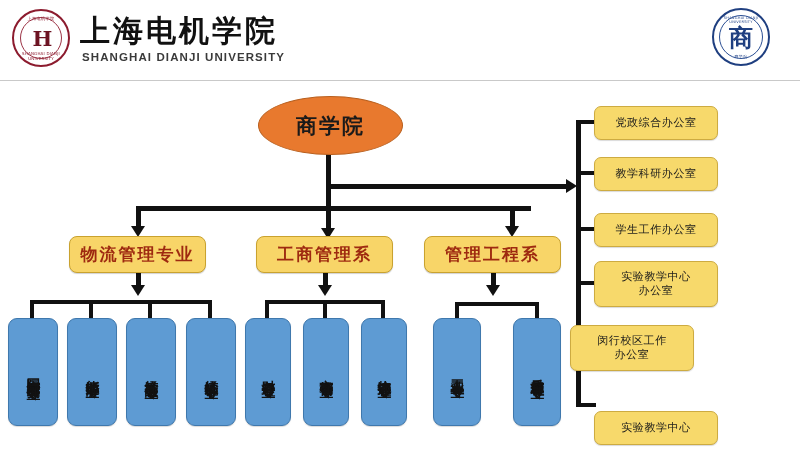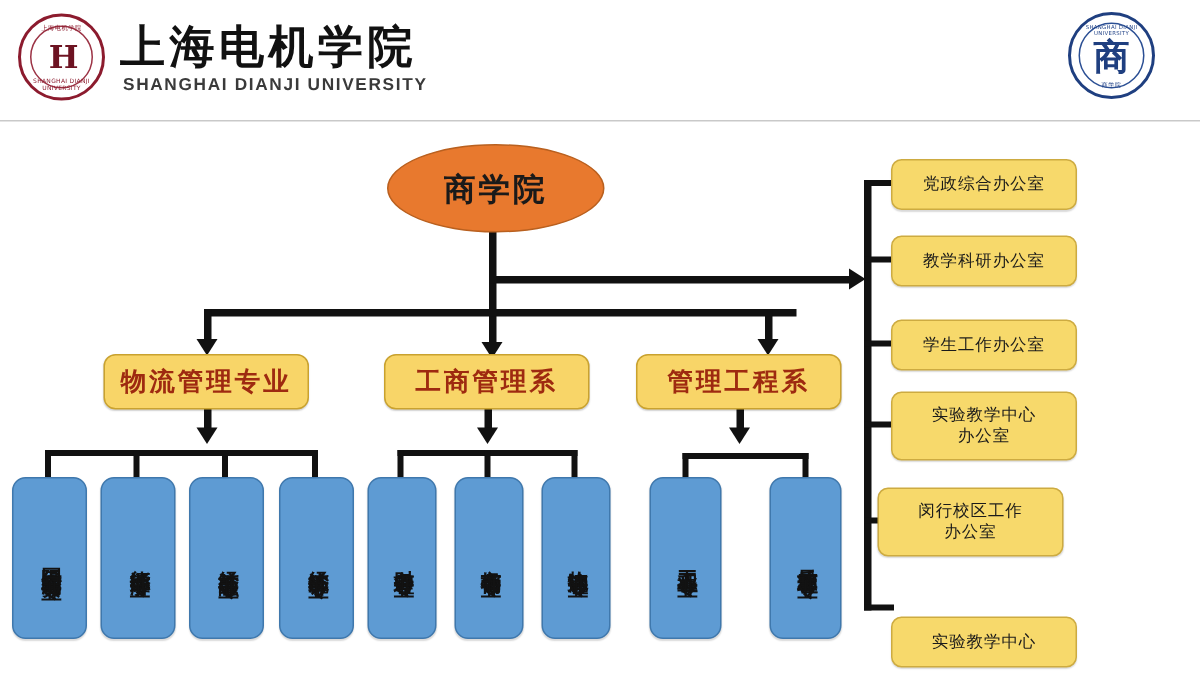--- a/index.html
+++ b/index.html
@@ -208,21 +208,21 @@
   </div>
   <div class="office-box" style="left:594px;top:213px;width:122px;height:32px;">
     <span>学生工作办公室</span>
   </div>
   <div class="office-box" style="left:594px;top:261px;width:122px;height:44px;">
     <span>
       <span>实验教学中心</span><br>
       <span>办公室</span>
     </span>
   </div>
-  <div class="office-box" style="left:585px;top:325px;width:122px;height:44px;">
+  <div class="office-box" style="left:570px;top:325px;width:122px;height:44px;">
     <span>
       <span>闵行校区工作</span><br>
       <span>办公室</span>
     </span>
   </div>
   <div class="office-box" style="left:594px;top:389px;width:122px;height:32px;margin-top:22px;">
     <span>实验教学中心</span>
   </div>
 
   <div class="dept-box" style="left:69px;top:236px;width:135px;height:35px;">物流管理专业</div>

